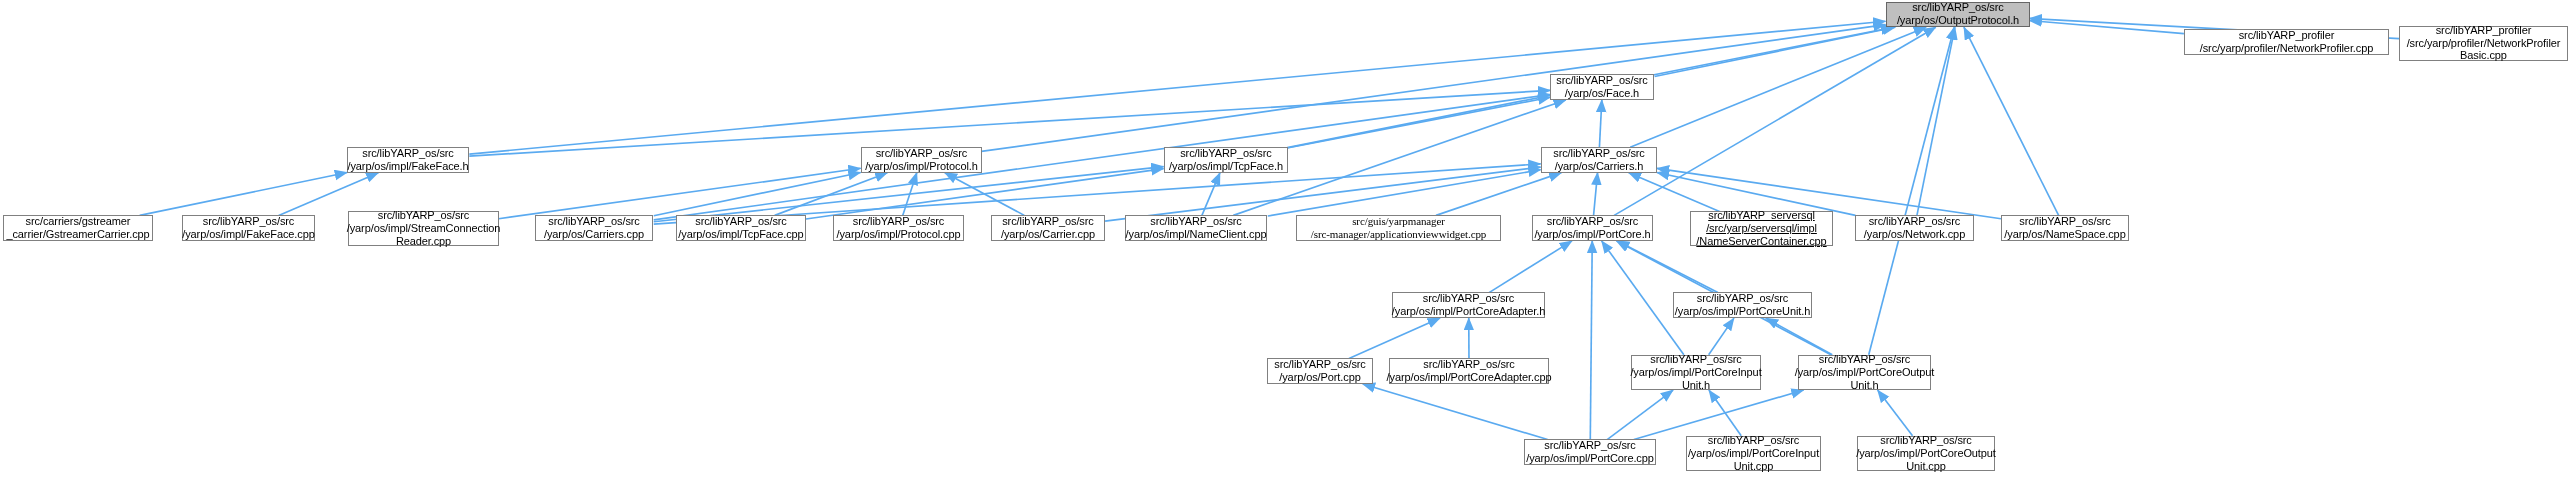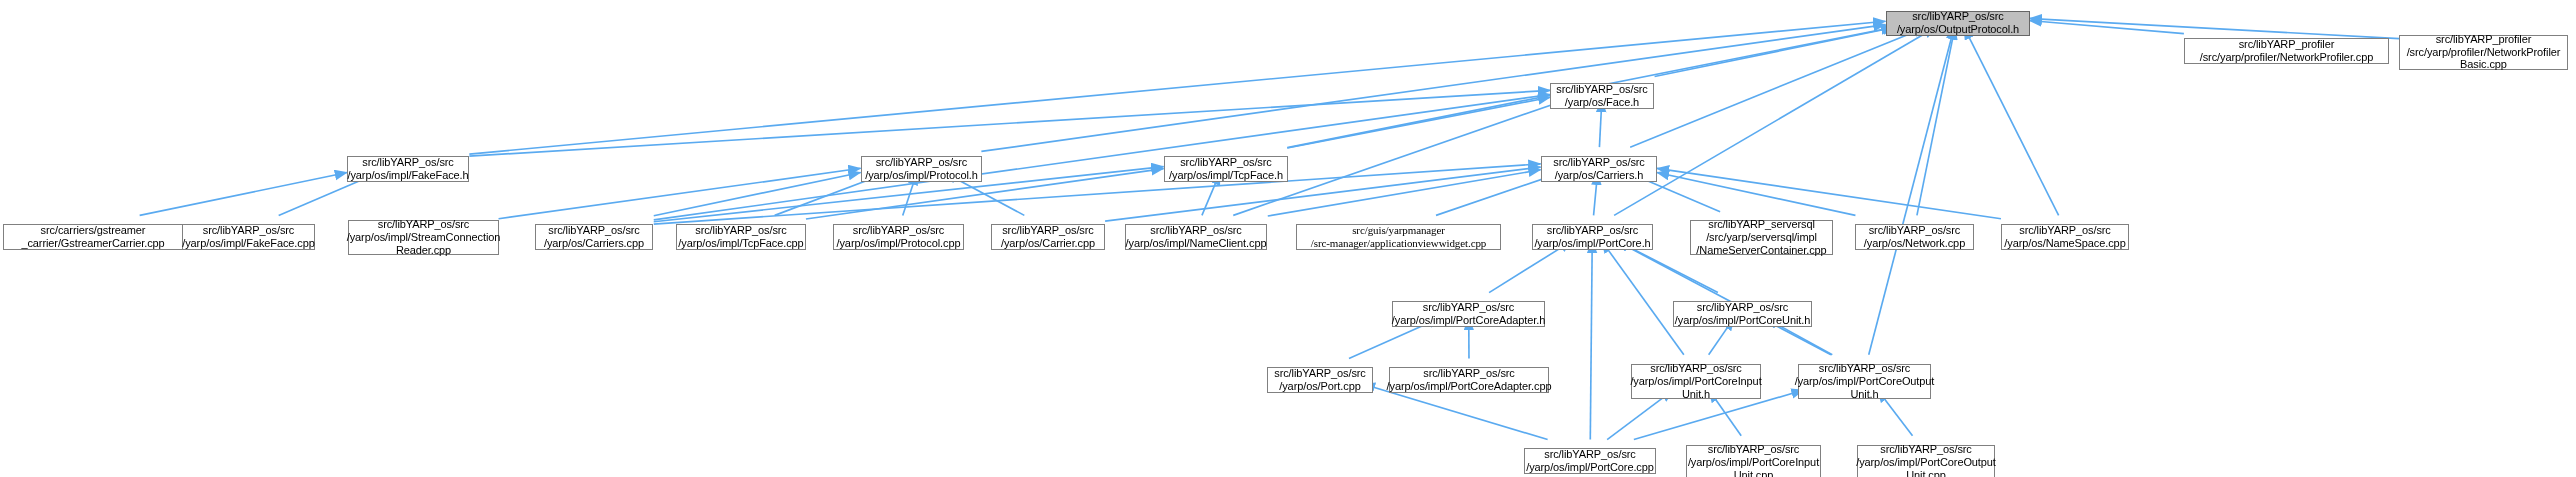--- a/index.html
+++ b/index.html
@@ -21,21 +21,20 @@
     display:flex;
     align-items:center;
     justify-content:center;
     text-align:center;
     font-size:11px;
     line-height:1.18;
     letter-spacing:-0.1px;
     white-space:pre-line;
     padding:0.7px 2.2px;
     z-index:5;
-    margin-top:9px;
   }
   .node.root{
     background:#bfbfbf;
     border-color:#666666;
   }
 </style>
 </head>
 <body>
 
 <div id="graph">
@@ -107,42 +106,42 @@
       <div class="node" style="left: 1550px; top: 74px; width: 104px; height: 25.5px;">src/libYARP_os/src
 /yarp/os/Face.h</div>
       <div class="node" style="left: 347px; top: 147px; width: 122px; height: 25.5px;">src/libYARP_os/src
 /yarp/os/impl/FakeFace.h</div>
       <div class="node" style="left: 861px; top: 147px; width: 121px; height: 25.5px;">src/libYARP_os/src
 /yarp/os/impl/Protocol.h</div>
       <div class="node" style="left: 1164px; top: 147px; width: 124px; height: 25.5px;">src/libYARP_os/src
 /yarp/os/impl/TcpFace.h</div>
       <div class="node" style="left: 1541px; top: 147px; width: 116px; height: 25.5px;">src/libYARP_os/src
 /yarp/os/Carriers.h</div>
-      <div class="node" style="left: 3px; top: 215px; width: 180px; height: 25.5px;">src/carriers/gstreamer
+      <div class="node" style="left: 3px; top: 215px; width: 150px; height: 25.5px;">src/carriers/gstreamer
 _carrier/GstreamerCarrier.cpp</div>
       <div class="node" style="left: 182px; top: 215px; width: 133px; height: 25.5px;">src/libYARP_os/src
 /yarp/os/impl/FakeFace.cpp</div>
       <div class="node" style="left: 348px; top: 211px; width: 151px; height: 35px;">src/libYARP_os/src
 /yarp/os/impl/StreamConnection
 Reader.cpp</div>
       <div class="node" style="left: 535px; top: 215px; width: 118px; height: 25.5px;">src/libYARP_os/src
 /yarp/os/Carriers.cpp</div>
       <div class="node" style="left: 676px; top: 215px; width: 130px; height: 25.5px;">src/libYARP_os/src
 /yarp/os/impl/TcpFace.cpp</div>
       <div class="node" style="left: 833px; top: 215px; width: 131px; height: 25.5px;">src/libYARP_os/src
 /yarp/os/impl/Protocol.cpp</div>
       <div class="node" style="left: 991px; top: 215px; width: 114px; height: 25.5px;">src/libYARP_os/src
 /yarp/os/Carrier.cpp</div>
       <div class="node" style="left: 1125px; top: 215px; width: 142px; height: 25.5px;">src/libYARP_os/src
 /yarp/os/impl/NameClient.cpp</div>
       <div class="node" style="left: 1296px; top: 215px; width: 205px; height: 25.5px; font-family: Liberation Serif, serif;">src/guis/yarpmanager
 /src-manager/applicationviewwidget.cpp</div>
       <div class="node" style="left: 1532px; top: 215px; width: 121px; height: 25.5px;">src/libYARP_os/src
 /yarp/os/impl/PortCore.h</div>
-      <div class="node" style="left: 1690px; top: 211px; width: 143px; height: 35px;">src/libYARP_serversql
+      <div class="node" style="left: 1690px; top: 211px; width: 143px; height: 35px; text-decoration: underline;">src/libYARP_serversql
 /src/yarp/serversql/impl
 /NameServerContainer.cpp</div>
       <div class="node" style="left: 1855px; top: 215px; width: 119px; height: 25.5px;">src/libYARP_os/src
 /yarp/os/Network.cpp</div>
       <div class="node" style="left: 2001px; top: 215px; width: 128px; height: 25.5px;">src/libYARP_os/src
 /yarp/os/NameSpace.cpp</div>
       <div class="node" style="left: 1392px; top: 292px; width: 153px; height: 25.5px;">src/libYARP_os/src
 /yarp/os/impl/PortCoreAdapter.h</div>
       <div class="node" style="left: 1673px; top: 292px; width: 139px; height: 25.5px;">src/libYARP_os/src
 /yarp/os/impl/PortCoreUnit.h</div>

